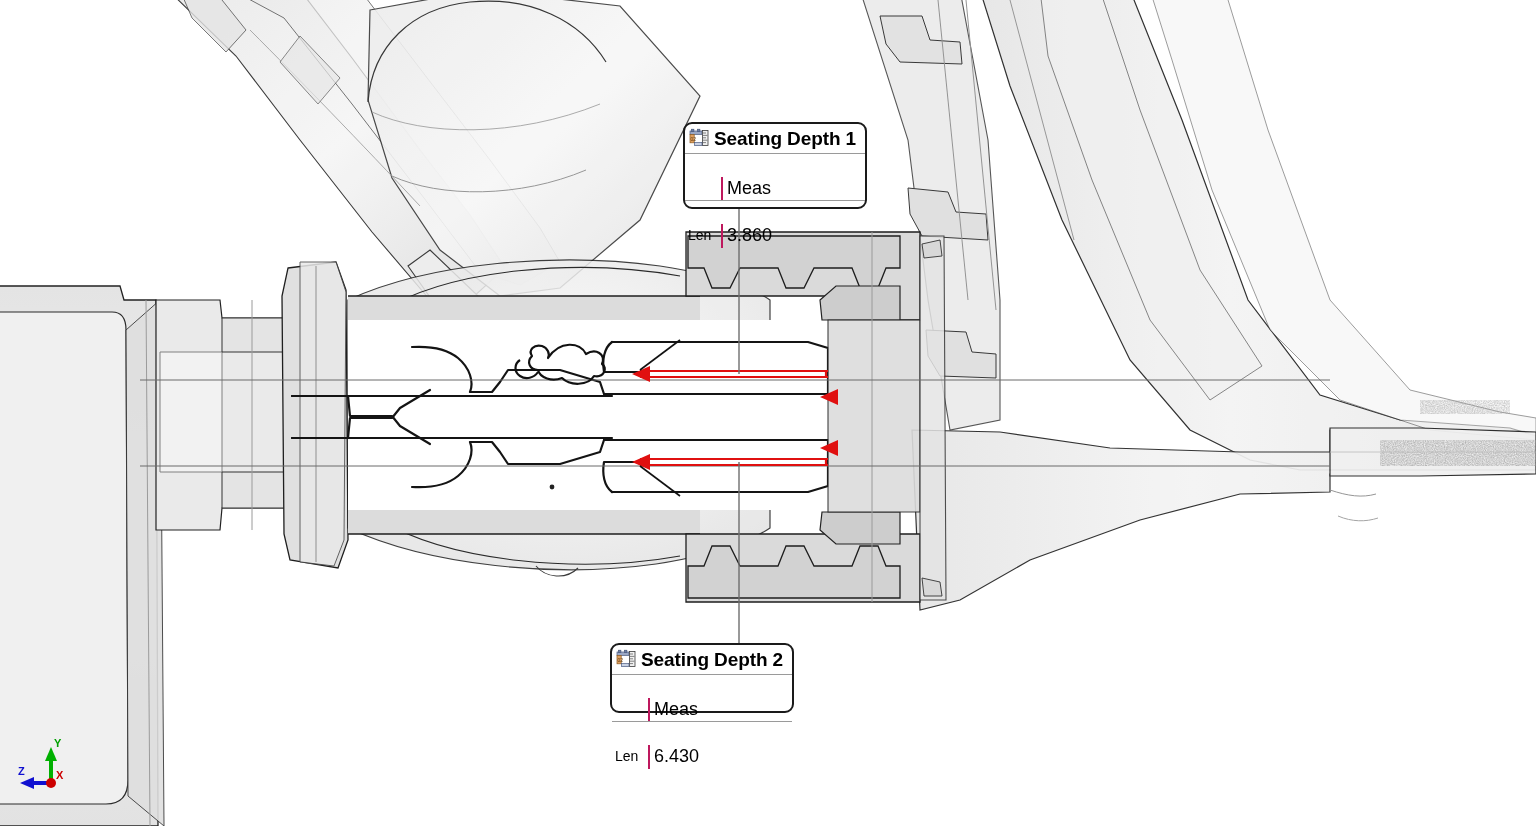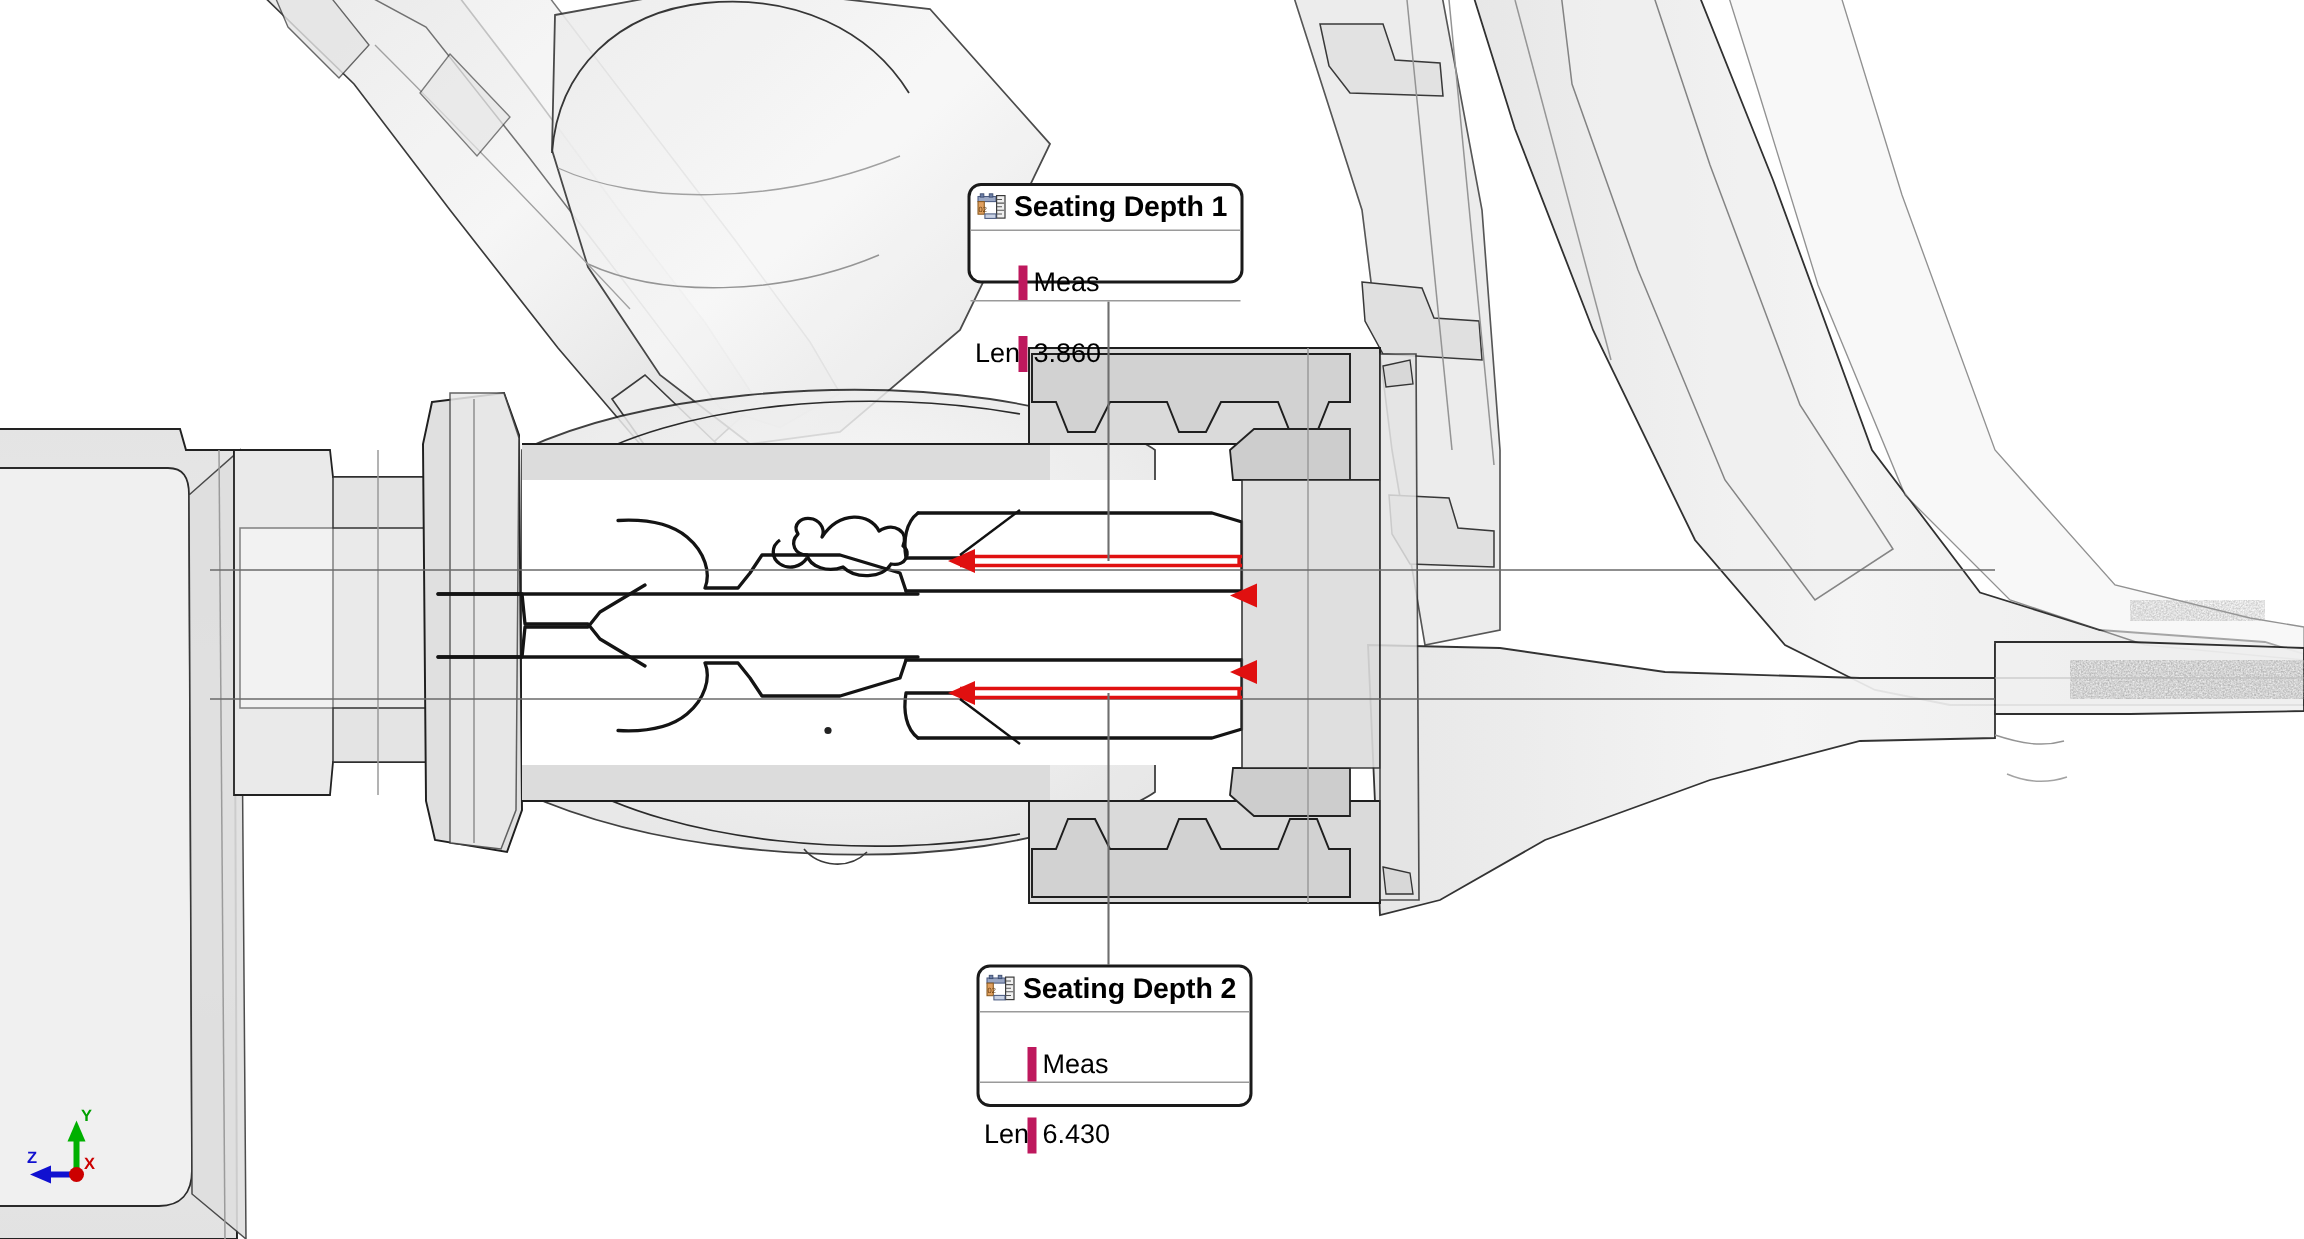--- a/index.html
+++ b/index.html
@@ -63,22 +63,22 @@
     height: 24px;
     box-sizing: border-box;
     margin-top: 23px;
   }
   .callout-row.row-header {
     border-bottom: 1px solid #9a9a9a;
   }
   .cell-label {
     width: 38px;
     flex: 0 0 38px;
-    border-right: 6px solid #be185d;
-    font-size: 18px;
+    border-right: 2px solid #be185d;
+    font-size: 14px;
     color: #000;
     line-height: 23px;
     padding-left: 3px;
     box-sizing: border-box;
     white-space: nowrap;
   }
   .cell-value {
     flex: 1 1 auto;
     font-size: 18px;
     color: #000;
@@ -347,21 +347,21 @@
       </g>
 
       <line x1="640" y1="370" x2="680" y2="340" stroke="#111" stroke-width="1.6"></line>
       <line x1="640" y1="466" x2="680" y2="496" stroke="#111" stroke-width="1.6"></line>
     </g>
 
     <line x1="739" y1="201" x2="739" y2="374" stroke="#6e6e6e" stroke-width="1.4"></line>
     <line x1="739" y1="643" x2="739" y2="462" stroke="#6e6e6e" stroke-width="1.4"></line>
   </svg>
 
-  <div class="callout" id="callout-1" style="left:645px; top:122px; width:184px; height:67px;">
+  <div class="callout" id="callout-1" style="left:683px; top:122px; width:184px; height:87px;">
     <div class="callout-title">
       <svg class="callout-icon" viewBox="0 0 21 21" xmlns="http://www.w3.org/2000/svg">
         <rect x="1" y="3" width="12" height="3.4" fill="#9aa7c4" stroke="#4a5a80" stroke-width="0.7"></rect>
         <rect x="2.5" y="1.2" width="2.4" height="2.2" fill="#6d7fa8" stroke="#3d4d70" stroke-width="0.6"></rect>
         <rect x="8.5" y="1.2" width="2.4" height="2.2" fill="#6d7fa8" stroke="#3d4d70" stroke-width="0.6"></rect>
         <rect x="1" y="6.4" width="4.2" height="8.4" fill="#e0a060" stroke="#8a5a20" stroke-width="0.7"></rect>
         <text x="1.4" y="13.2" font-family="'Liberation Sans',sans-serif" font-size="5" fill="#603a10">02</text>
         <rect x="13.4" y="2.4" width="5.6" height="15" fill="#f0f0f0" stroke="#3a3a3a" stroke-width="0.8"></rect>
         <line x1="13.6" y1="5" x2="17" y2="5" stroke="#555" stroke-width="0.7"></line>
         <line x1="13.6" y1="7.4" x2="18.4" y2="7.4" stroke="#555" stroke-width="0.7"></line>
@@ -375,21 +375,21 @@
     <div class="callout-row row-header">
       <div class="cell-label"></div>
       <div class="cell-value">Meas</div>
     </div>
     <div class="callout-row">
       <div class="cell-label">Len</div>
       <div class="cell-value">3.860</div>
     </div>
   </div>
 
-  <div class="callout" id="callout-2" style="left:651px; top:643px; width:184px; height:95px;">
+  <div class="callout" id="callout-2" style="left:610px; top:643px; width:184px; height:70px;">
     <div class="callout-title">
       <svg class="callout-icon" viewBox="0 0 21 21" xmlns="http://www.w3.org/2000/svg">
         <rect x="1" y="3" width="12" height="3.4" fill="#9aa7c4" stroke="#4a5a80" stroke-width="0.7"></rect>
         <rect x="2.5" y="1.2" width="2.4" height="2.2" fill="#6d7fa8" stroke="#3d4d70" stroke-width="0.6"></rect>
         <rect x="8.5" y="1.2" width="2.4" height="2.2" fill="#6d7fa8" stroke="#3d4d70" stroke-width="0.6"></rect>
         <rect x="1" y="6.4" width="4.2" height="8.4" fill="#e0a060" stroke="#8a5a20" stroke-width="0.7"></rect>
         <text x="1.4" y="13.2" font-family="'Liberation Sans',sans-serif" font-size="5" fill="#603a10">02</text>
         <rect x="13.4" y="2.4" width="5.6" height="15" fill="#f0f0f0" stroke="#3a3a3a" stroke-width="0.8"></rect>
         <line x1="13.6" y1="5" x2="17" y2="5" stroke="#555" stroke-width="0.7"></line>
         <line x1="13.6" y1="7.4" x2="18.4" y2="7.4" stroke="#555" stroke-width="0.7"></line>

